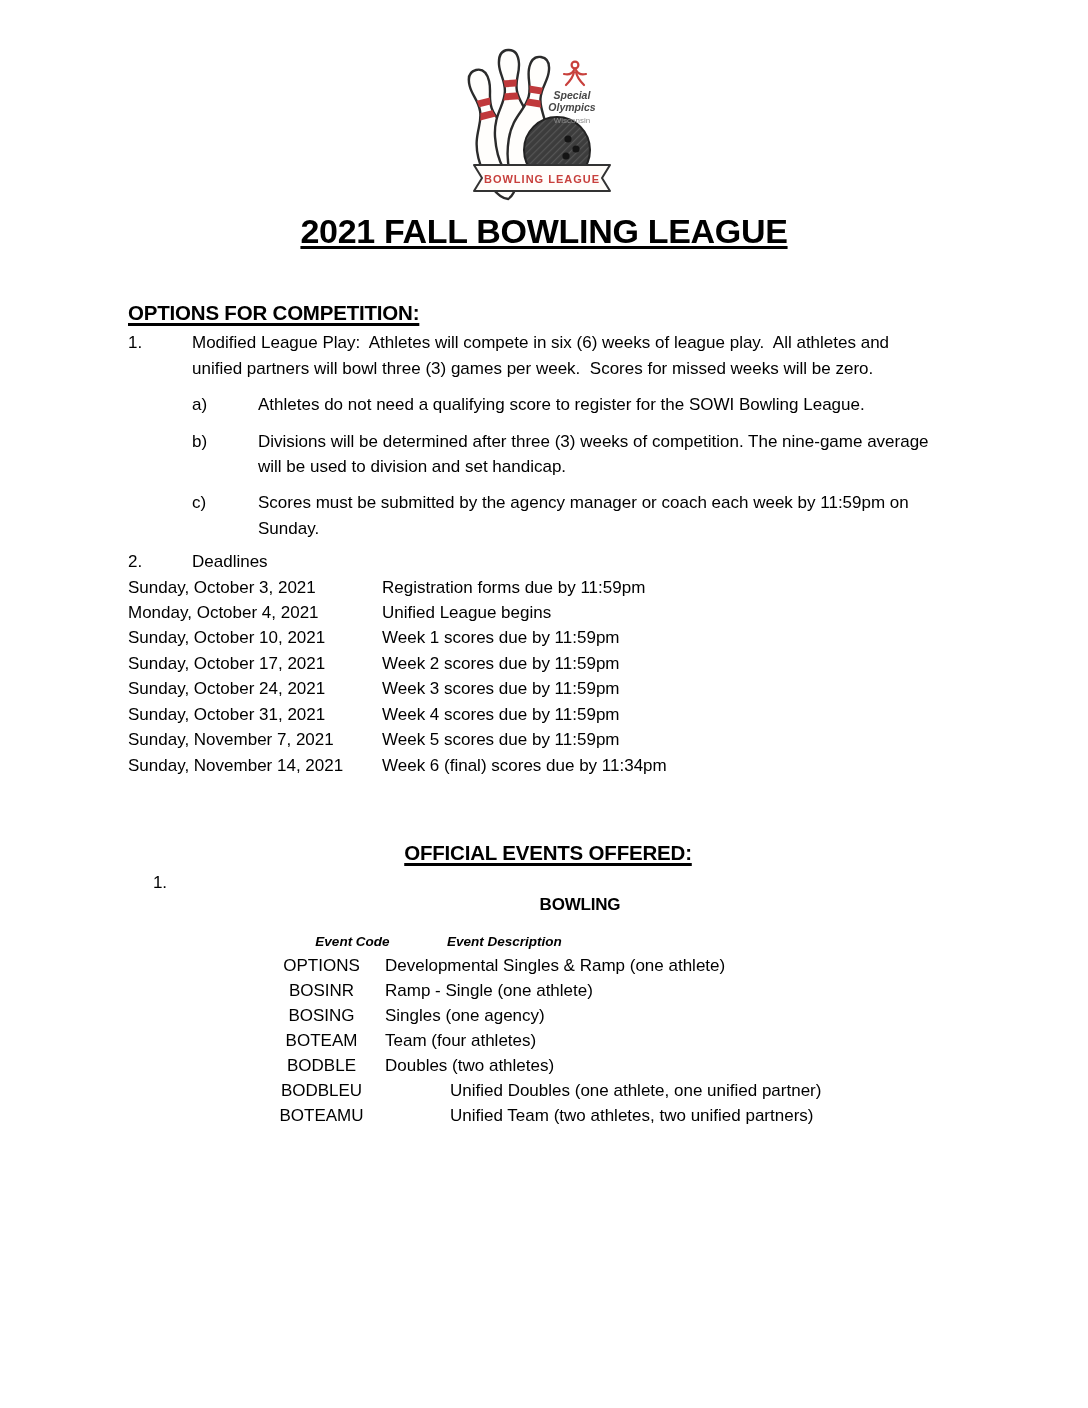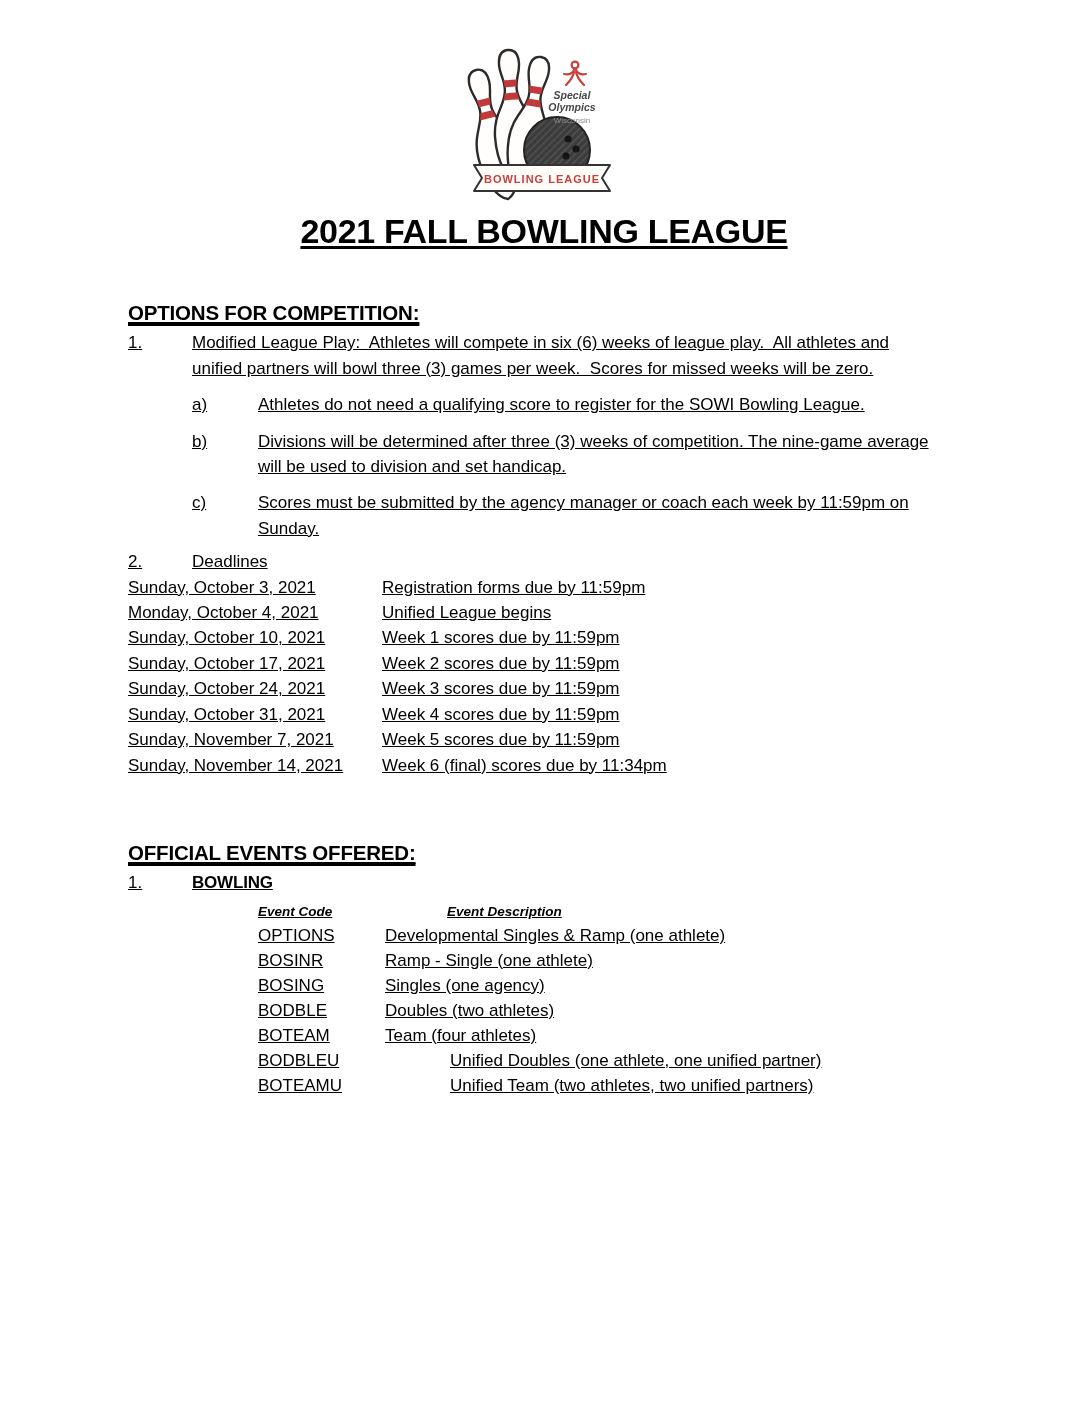--- a/index.html
+++ b/index.html
@@ -19,42 +19,42 @@
   .title {
     position:absolute; top:212px; left:0; width:100%;
     text-align:center;
     font-size:34px; font-weight:bold;
     text-decoration:underline;
     text-decoration-thickness:3px;
     text-underline-offset:3px;
     letter-spacing:-0.3px;
   }
   
-  .content { position:absolute; left:128px; top:300px; width:840px; font-size:17px; line-height:25.4px;text-decoration:underline; }
+  .content { position:absolute; left:128px; top:300px; width:840px; font-size:17px; line-height:25.4px; }
   .sec-heading {
     font-size:20.5px; font-weight:bold;
     text-decoration:underline; text-decoration-thickness:2.5px; text-underline-offset:3px;
     letter-spacing:-0.2px;
     margin-bottom:5px;
   }
   .num-row { display:flex; align-items:flex-start; }
   .num-cell { width:64px; flex:0 0 64px; }
   .num-body { flex:1; white-space:pre-wrap; }
   .sub-item { display:flex; margin-left:64px; margin-top:11px; }
   .sub-label { width:66px; flex:0 0 66px; }
   .sub-text { flex:1; white-space:pre-wrap; }
   .item2 { margin-top:8px; }
   .dl-table { }
   .dl-row { display:flex; }
   .dl-date { width:254px; flex:0 0 254px; }
   
-  .events-sec { margin-top:62px; }
+  .events-sec { margin-top:62px;text-align:center; }
   .bowling-row { margin-top:2px; }
-  .bowling-label { font-weight:bold; letter-spacing:-0.2px; }
-  .ev-table { margin-left:130px; margin-top:4px; }
+  .bowling-label { font-weight:bold; letter-spacing:-0.2px;margin-top:22px; }
+  .ev-table { margin-left:130px; margin-top:12px; }
   .ev-head { display:flex; font-size:13.5px; font-weight:bold; font-style:italic; line-height:23px; }
   .ev-head-code { width:189px; flex:0 0 189px; }
   .ev-row { display:flex; line-height:25px; }
   .ev-code { width:127px; flex:0 0 127px; }
   .ev-desc.unified { padding-left:65px; }
 </style>
 </head>
 <body>
 
 <div class="page">
@@ -206,28 +206,28 @@
         </div>
         <div class="ev-row">
           <div class="ev-code">BOSINR</div>
           <div class="ev-desc">Ramp - Single (one athlete)</div>
         </div>
         <div class="ev-row">
           <div class="ev-code">BOSING</div>
           <div class="ev-desc">Singles (one agency)</div>
         </div>
         <div class="ev-row">
+          <div class="ev-code">BOTEAM</div>
+          <div class="ev-desc">Team (four athletes)</div>
+        </div>
+        <div class="ev-row">
           <div class="ev-code">BODBLE</div>
           <div class="ev-desc">Doubles (two athletes)</div>
         </div>
         <div class="ev-row">
-          <div class="ev-code">BOTEAM</div>
-          <div class="ev-desc">Team (four athletes)</div>
-        </div>
-        <div class="ev-row">
           <div class="ev-code">BODBLEU</div>
           <div class="ev-desc unified">Unified Doubles (one athlete, one unified partner)</div>
         </div>
         <div class="ev-row">
           <div class="ev-code">BOTEAMU</div>
           <div class="ev-desc unified">Unified Team (two athletes, two unified partners)</div>
         </div>
       </div>
     </div>
 

